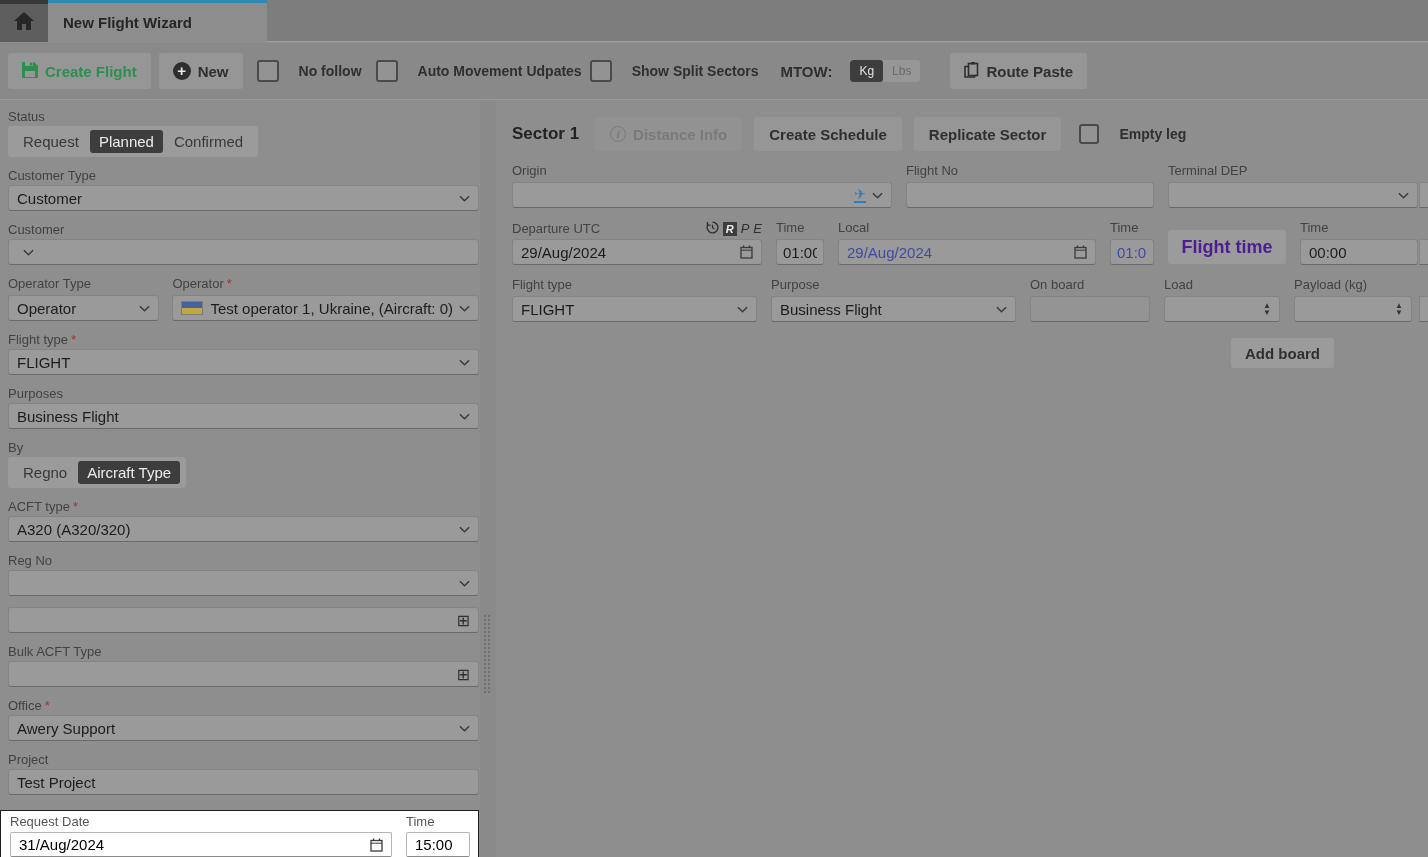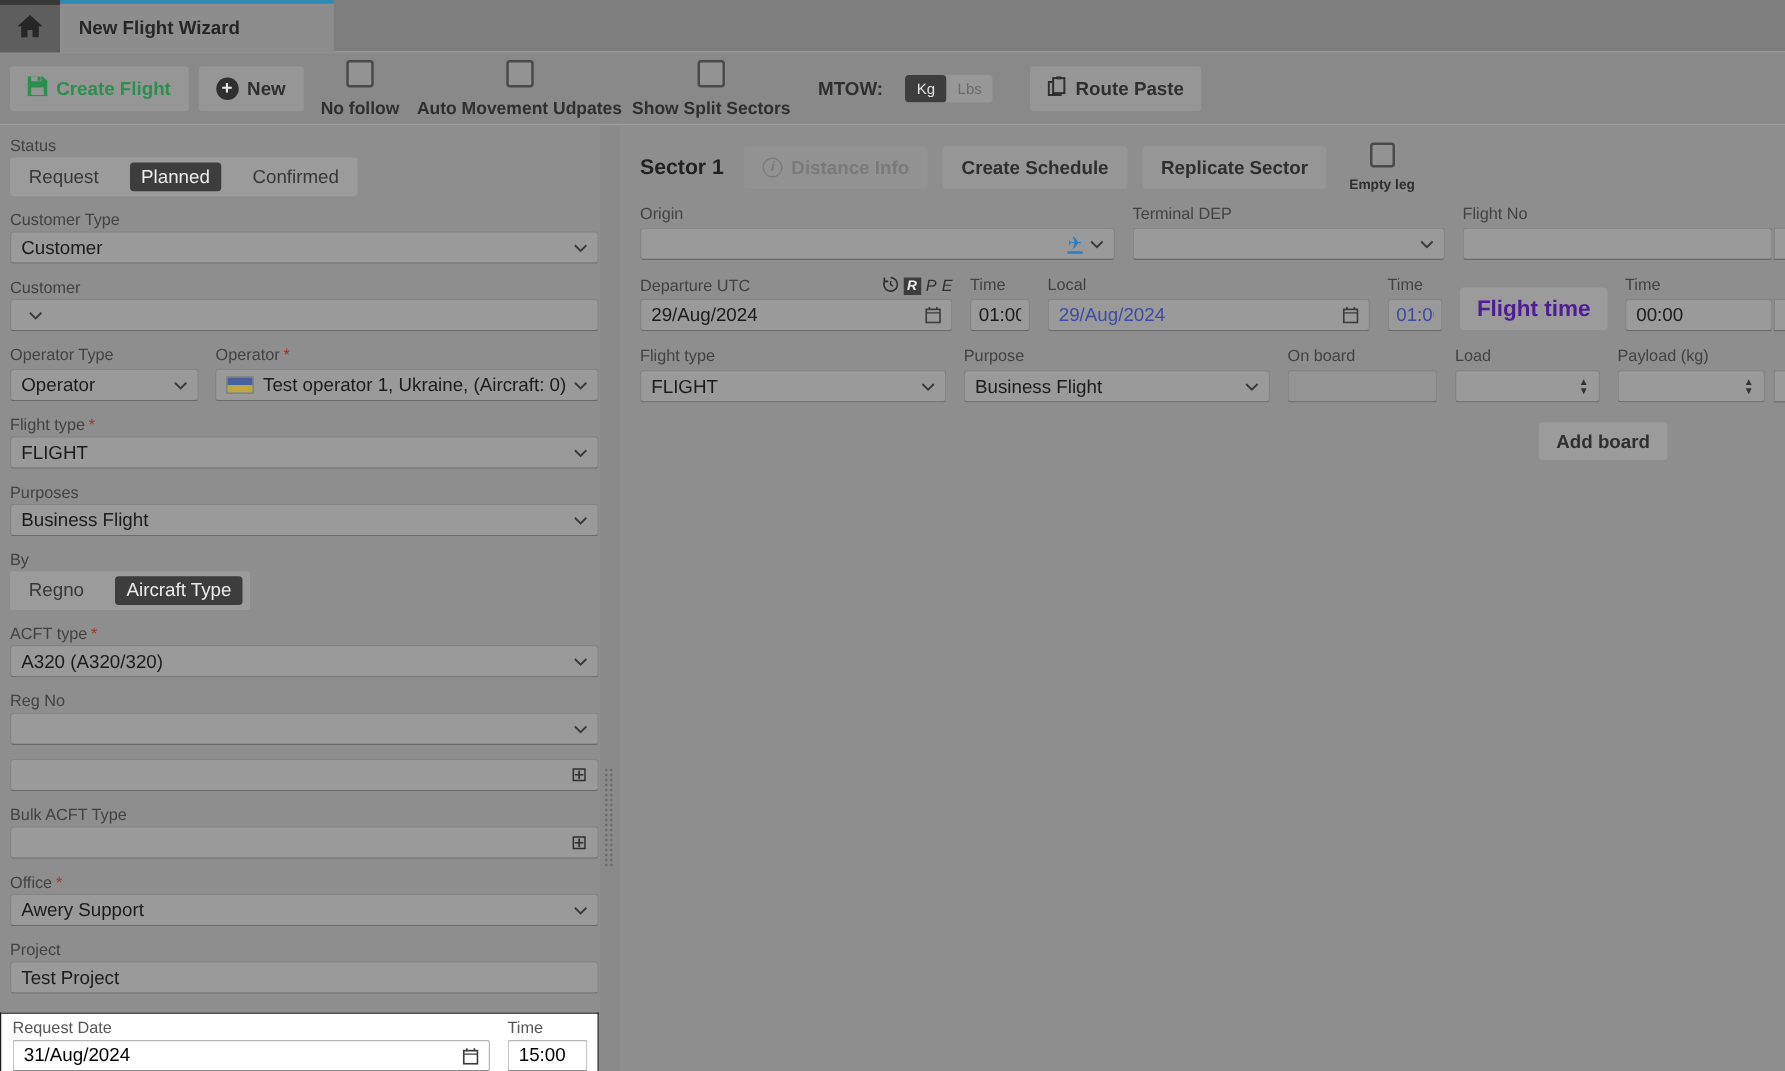--- a/index.html
+++ b/index.html
@@ -21,22 +21,22 @@
   .toolbar { position:absolute; left:0; top:43px; width:1428px; height:57px;
     background:#898989; border-bottom:1px solid #9b9b9b; display:flex;
     align-items:center; padding-left:8px; }
   .tbtn { display:flex; align-items:center; gap:7px; background:#969696;
     border-radius:3px; height:36px; padding:0 14px; font-size:15px;
     font-weight:bold; color:#2f2f2f; cursor:pointer; }
   .tbtn.green { color:#2c8f4e; }
   .plus-circle { width:18px; height:18px; border-radius:50%; background:#2f2f2f;
     color:#e8e8e8; font-size:15px; line-height:17px; text-align:center;
     font-weight:bold; display:inline-block; }
-  .chk { display:flex; align-items:center; gap:8px; font-size:14px;
-    font-weight:bold; color:#2f2f2f;flex-direction:column; }
+  .chk { display:flex; align-items:center; gap:20px; font-size:14px;
+    font-weight:bold; color:#2f2f2f; }
   .chk .box { width:22px; height:22px; border:2px solid #4a4a4a; border-radius:3px;
     background:#939393; cursor:pointer; }
   .mtow { font-size:15px; font-weight:bold; color:#2f2f2f; }
   .unit-toggle { display:flex; background:#979797; border-radius:3px; overflow:hidden; }
   .unit { padding:4px 9px; font-size:12px; cursor:pointer; }
   .unit.on { background:#3d3d3d; color:#e3e3e3; border-radius:3px; }
   .unit.off { color:#6b6b6b; }
   .sp8{width:8px}.sp14{width:14px}.sp18{width:18px}.sp22{width:22px}.sp30{width:30px}
 
   
@@ -49,21 +49,21 @@
   .box.disabled { background:#949494; cursor:default; }
   .box .grow { flex:1 1 auto; overflow:hidden; }
   .chev { flex:0 0 auto; margin-left:6px; display:flex; }
   .calendar-ic { flex:0 0 auto; margin-left:6px; display:flex; }
   .spin { flex:0 0 auto; margin-left:auto; display:flex; flex-direction:column;
     line-height:7px; font-size:8px; color:#333; cursor:pointer; }
   .blue { color:#3f4ba3; }
 
   
   .seg { display:inline-flex; background:#9b9b9b; border-radius:3px;
-    padding:4px 6px; gap:16px; }
+    padding:4px 6px; gap:2px; }
   .seg .opt { padding:3px 9px; font-size:15px; color:#383838; border-radius:3px;
     cursor:pointer; }
   .seg .opt.sel { background:#3d3d3d; color:#ececec; }
 
   
   .left-panel { position:absolute; left:0; top:101px; width:480px; bottom:0;
     background:#8e8e8e; padding:8px 1px 0 8px; }
   .fg { margin-bottom:11px; }
   .row-2col { display:flex; gap:13px; }
   .flag { width:22px; height:14px; margin-right:7px; flex:0 0 auto;
@@ -377,54 +377,54 @@
     <div class="hbtn disabled">
       <span class="info-ic">i</span>
       <span>Distance Info</span>
     </div>
     <div class="hbtn">
       <span>Create Schedule</span>
     </div>
     <div class="hbtn">
       <span>Replicate Sector</span>
     </div>
-    <div class="chk" style="margin-left:6px;font-size:11px">
+    <div class="chk" style="margin-left:6px;font-size:14px">
       <span class="box" style="width:20px;height:20px"></span>
       <span>Empty leg</span>
     </div>
   </div>
 
   <div class="sec-row">
     <div class="fcol w380">
       <div class="lbl">Origin</div>
       <div class="box">
         <span class="grow"></span>
         <span class="plane">✈</span>
         <span class="chev">
             <svg width="11" height="7" viewBox="0 0 12 7">
               <path d="M1 1l5 5 5-5" fill="none" stroke="#3a3a3a" stroke-width="1.6"></path>
             </svg>
           </span>
       </div>
     </div>
+    <div class="fcol w248">
+      <div class="lbl">Flight No</div>
+      <div class="box">
+        <span class="grow"></span>
+      </div>
+    </div>
     <div class="fcol w250">
       <div class="lbl">Terminal DEP</div>
       <div class="box">
         <span class="grow"></span>
         <span class="chev">
             <svg width="11" height="7" viewBox="0 0 12 7">
               <path d="M1 1l5 5 5-5" fill="none" stroke="#3a3a3a" stroke-width="1.6"></path>
             </svg>
           </span>
-      </div>
-    </div>
-    <div class="fcol w248">
-      <div class="lbl">Flight No</div>
-      <div class="box">
-        <span class="grow"></span>
       </div>
     </div>
     <div class="sliver"></div>
   </div>
 
   <div class="sec-row">
     <div class="fcol w250">
       <div class="lbl" style="display:flex;align-items:center">
         <span>Departure UTC</span>
         <span class="utc-icons">

